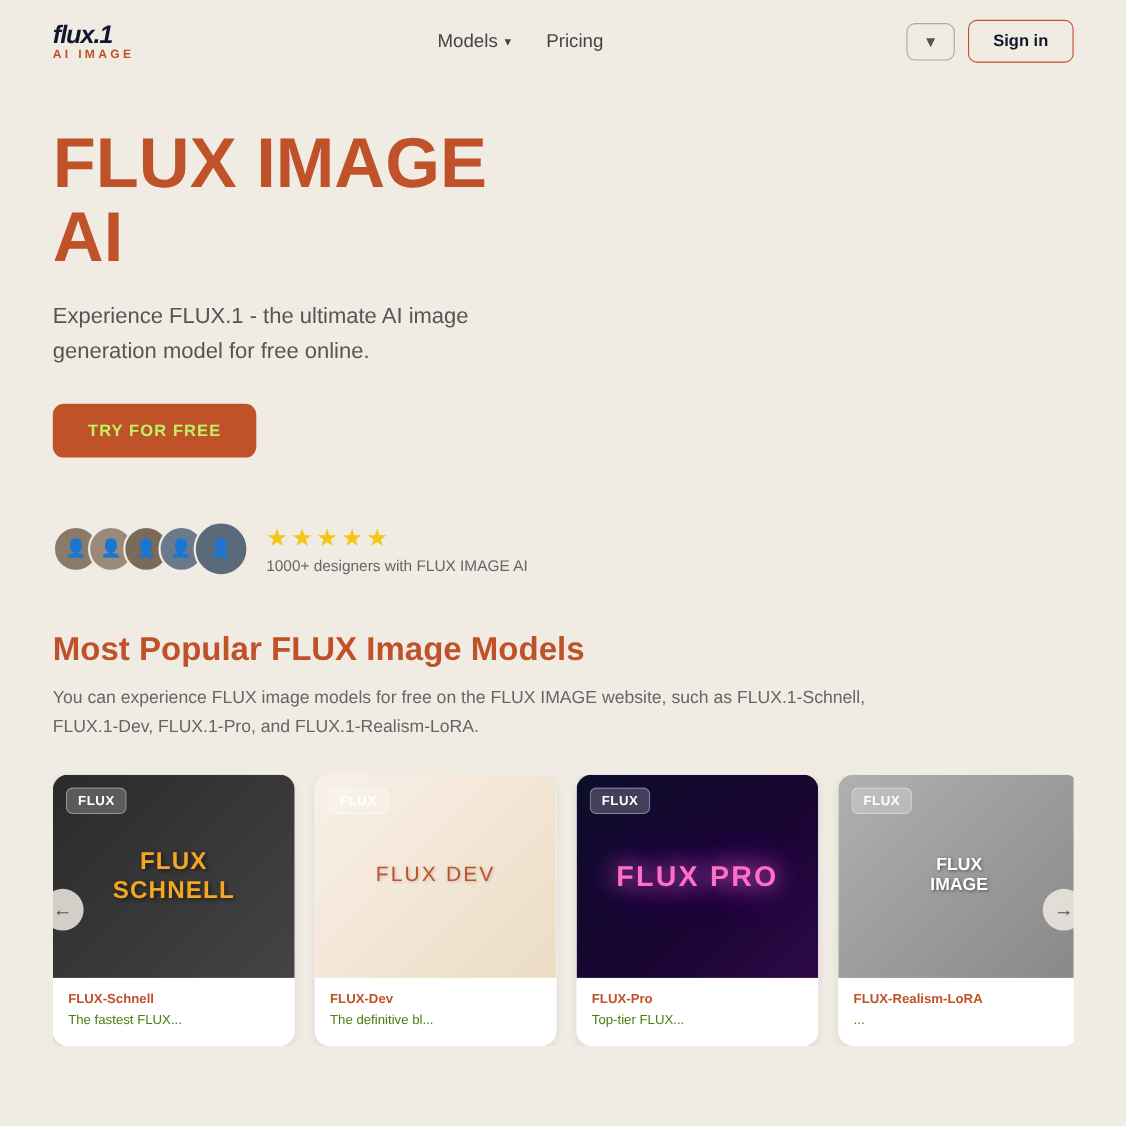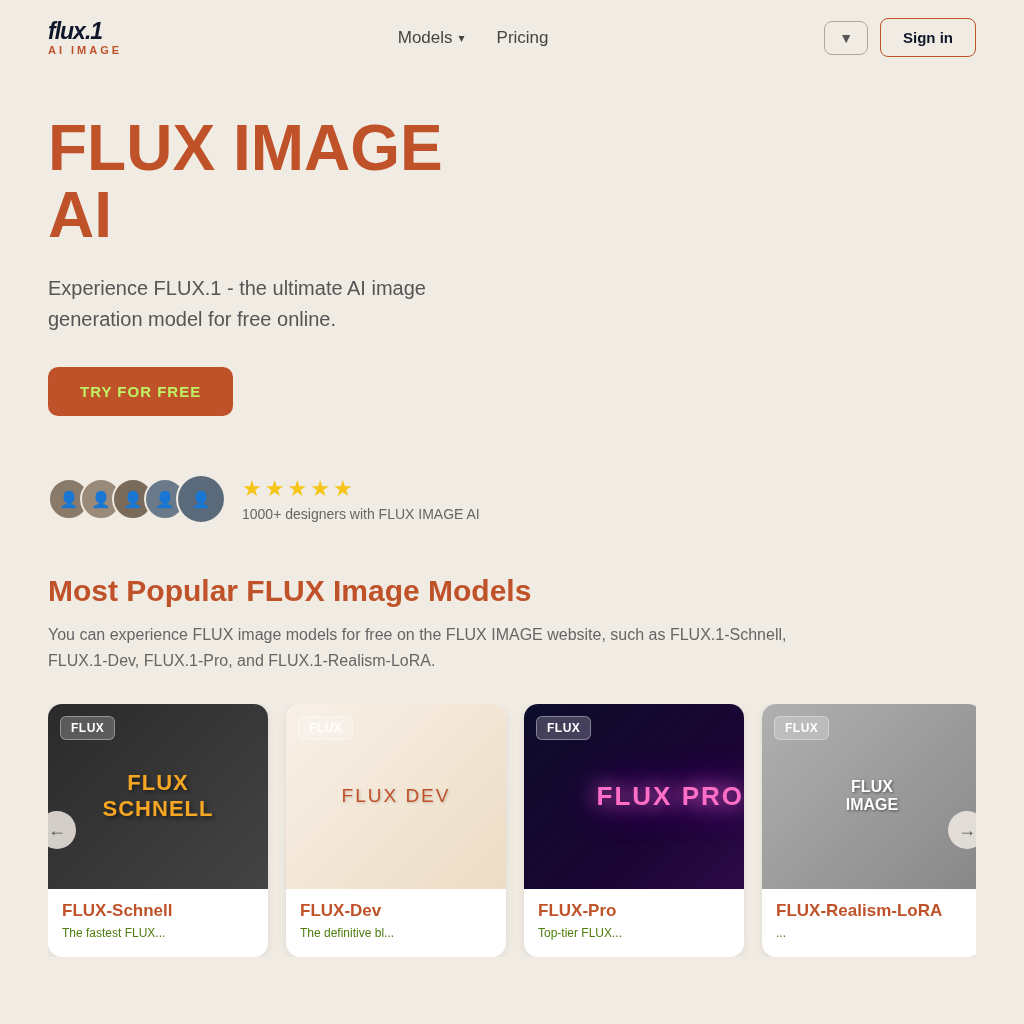--- a/index.html
+++ b/index.html
@@ -269,21 +269,21 @@
       color: #c0522a;
       text-shadow: 1px 1px 3px rgba(0,0,0,0.2);
       letter-spacing: 2px;
     }
     .card-img-pro {
       background: linear-gradient(135deg, #0d0d2b 0%, #1a0533 60%, #2d0a47 100%);
       width: 100%;
       height: 100%;
       display: flex;
       align-items: center;
-      justify-content: flex-end;
+      justify-content: center;
     }
     .card-img-pro .img-text {
       font-size: 26px;
       font-weight: 900;
       color: #ff6ec7;
       text-shadow: 0 0 20px #ff6ec7, 0 0 40px #a020f0;
       letter-spacing: 2px;
     }
     .card-img-realism {
       background: linear-gradient(135deg, #b0b0b0 0%, #888 100%);
@@ -297,21 +297,21 @@
       font-size: 16px;
       font-weight: 900;
       color: #fff;
       text-shadow: 1px 1px 3px rgba(0,0,0,0.5);
       text-align: center;
     }
     .card-body {
       padding: 12px 14px 16px;
     }
     .card-title {
-      font-size: 17px;
+      font-size: 12px;
       font-weight: 800;
       color: #c0522a;
       margin-bottom: 4px;
     }
     .card-sub {
       font-size: 12px;
       color: #4d7c0f;
       line-height: 1.4;
     }
   </style>

